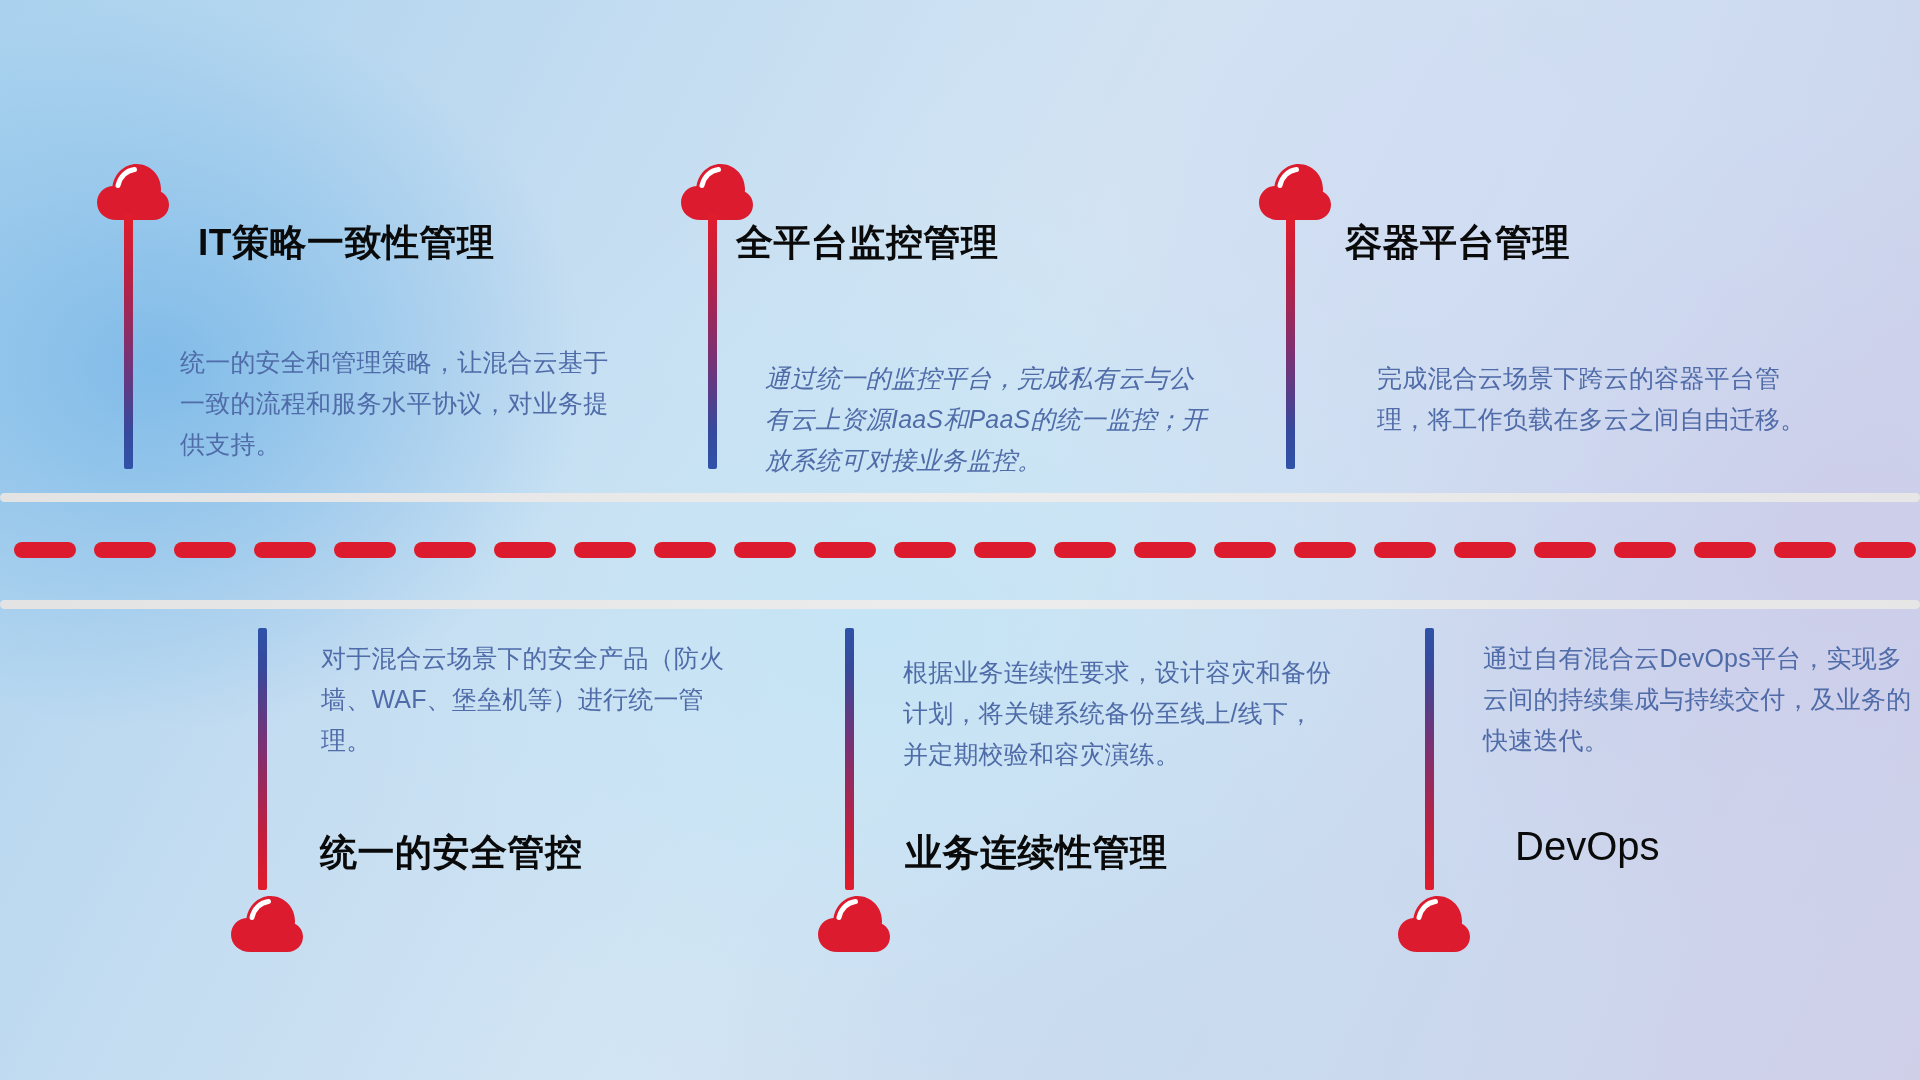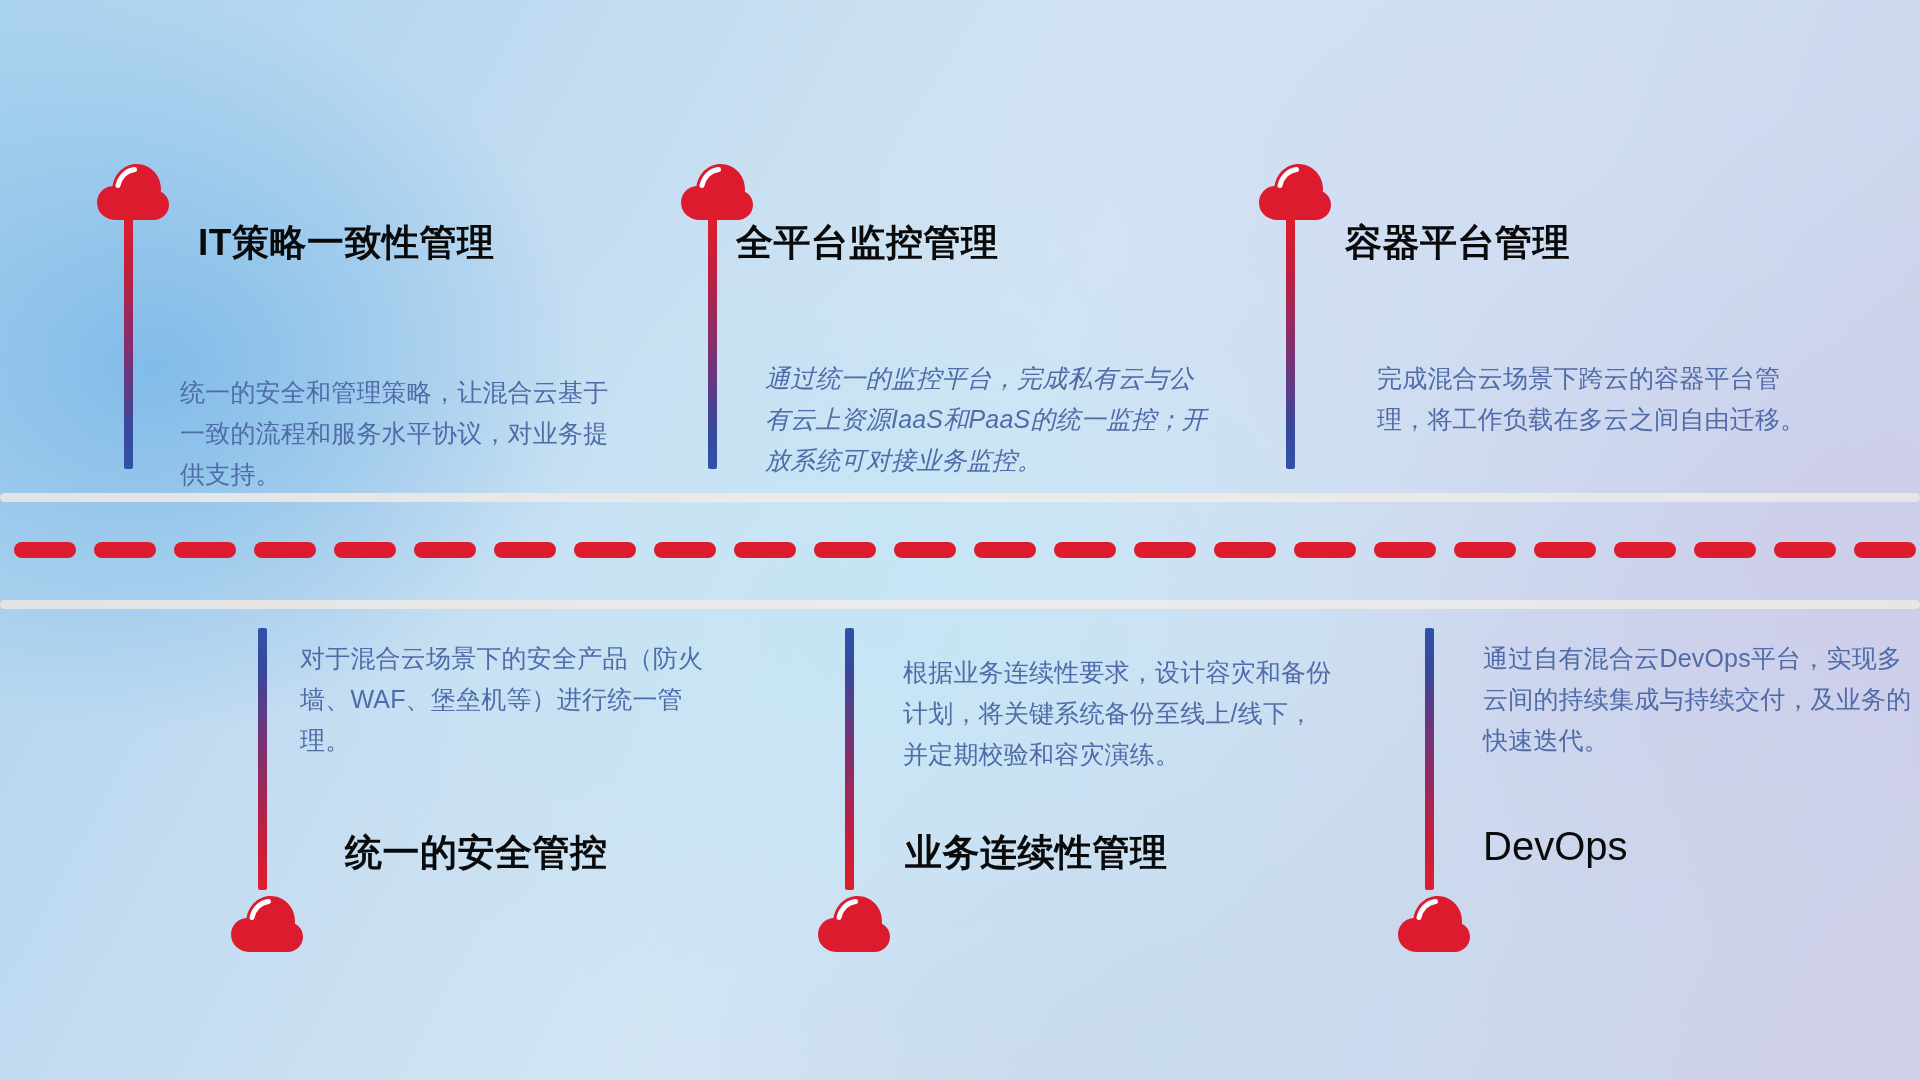--- a/index.html
+++ b/index.html
@@ -69,21 +69,21 @@
   }
 
   .title {
     position: absolute;
     color: #0a0a0a;
     font-size: 37px;
     font-weight: 700;
     letter-spacing: 0.5px;
     white-space: nowrap;
   }
-  .title.latin { font-weight: 400; font-size: 40px; letter-spacing: 0px; }
+  .title.latin { font-weight: 400; font-size: 40px; letter-spacing: 0px; margin-left: 32px; }
 
   .para {
     position: absolute;
     color: #4f6ba8;
     font-size: 25px;
     line-height: 41px;
     width: 450px;
     letter-spacing: 0.2px;
   }
 </style>
@@ -94,21 +94,21 @@
 
   <div class="marker">
     <div class="cloud" style="left:96px; top:163px;">
       <svg viewBox="0 0 74 58" width="74" height="58">
         <path d="M20.5 57 C9 57 1 49.5 1 39.5 C1 30.5 8 23.5 16.5 23 C18.5 10.5 28.5 1 40.5 1 C54 1 65 12.2 65 26 C65 26.9 64.95 27.8 64.85 28.7 C69.8 31.1 73 36 73 41.8 C73 50.2 66.4 57 57.5 57 Z" fill="#dc1c2e"></path>
         <path d="M22 22.5 C24 13.5 30.5 7.5 38.5 6.5" stroke="#ffffff" stroke-width="5" stroke-linecap="round" fill="none"></path>
       </svg>
     </div>
     <div class="stem down" style="left:124px; top:214px; height:255px;"></div>
     <div class="title" style="left:198px; top:218px;">IT策略一致性管理</div>
-    <div class="para" style="left:180px; top:372px; width:430px;">统一的安全和管理策略，让混合云基于一致的流程和服务水平协议，对业务提供支持。</div>
+    <div class="para" style="left:180px; top:342px; width:430px;">统一的安全和管理策略，让混合云基于一致的流程和服务水平协议，对业务提供支持。</div>
   </div>
 
   <div class="marker">
     <div class="cloud" style="left:680px; top:163px;">
       <svg viewBox="0 0 74 58" width="74" height="58">
         <path d="M20.5 57 C9 57 1 49.5 1 39.5 C1 30.5 8 23.5 16.5 23 C18.5 10.5 28.5 1 40.5 1 C54 1 65 12.2 65 26 C65 26.9 64.95 27.8 64.85 28.7 C69.8 31.1 73 36 73 41.8 C73 50.2 66.4 57 57.5 57 Z" fill="#dc1c2e"></path>
         <path d="M22 22.5 C24 13.5 30.5 7.5 38.5 6.5" stroke="#ffffff" stroke-width="5" stroke-linecap="round" fill="none"></path>
       </svg>
     </div>
     <div class="stem down" style="left:708px; top:214px; height:255px;"></div>
@@ -152,22 +152,22 @@
       <div class="road-dash" style="left: 1534px;"></div>
       <div class="road-dash" style="left: 1614px;"></div>
       <div class="road-dash" style="left: 1694px;"></div>
       <div class="road-dash" style="left: 1774px;"></div>
       <div class="road-dash" style="left: 1854px;"></div>
     </div>
   <div class="road-line bot"></div>
 
   <div class="marker">
     <div class="stem up" style="left:258px; top:628px; height:262px;"></div>
-    <div class="para" style="left:300px; top:638px; width:430px;">对于混合云场景下的安全产品（防火墙、WAF、堡垒机等）进行统一管理。</div>
-    <div class="title" style="left:320px; top:828px;margin-left:25px;">统一的安全管控</div>
+    <div class="para" style="left:321px; top:638px; width:430px;">对于混合云场景下的安全产品（防火墙、WAF、堡垒机等）进行统一管理。</div>
+    <div class="title" style="left:320px; top:828px;">统一的安全管控</div>
     <div class="cloud" style="left:230px; top:895px;">
       <svg viewBox="0 0 74 58" width="74" height="58">
         <path d="M20.5 57 C9 57 1 49.5 1 39.5 C1 30.5 8 23.5 16.5 23 C18.5 10.5 28.5 1 40.5 1 C54 1 65 12.2 65 26 C65 26.9 64.95 27.8 64.85 28.7 C69.8 31.1 73 36 73 41.8 C73 50.2 66.4 57 57.5 57 Z" fill="#dc1c2e"></path>
         <path d="M22 22.5 C24 13.5 30.5 7.5 38.5 6.5" stroke="#ffffff" stroke-width="5" stroke-linecap="round" fill="none"></path>
       </svg>
     </div>
   </div>
 
   <div class="marker">
     <div class="stem up" style="left:845px; top:628px; height:262px;"></div>

